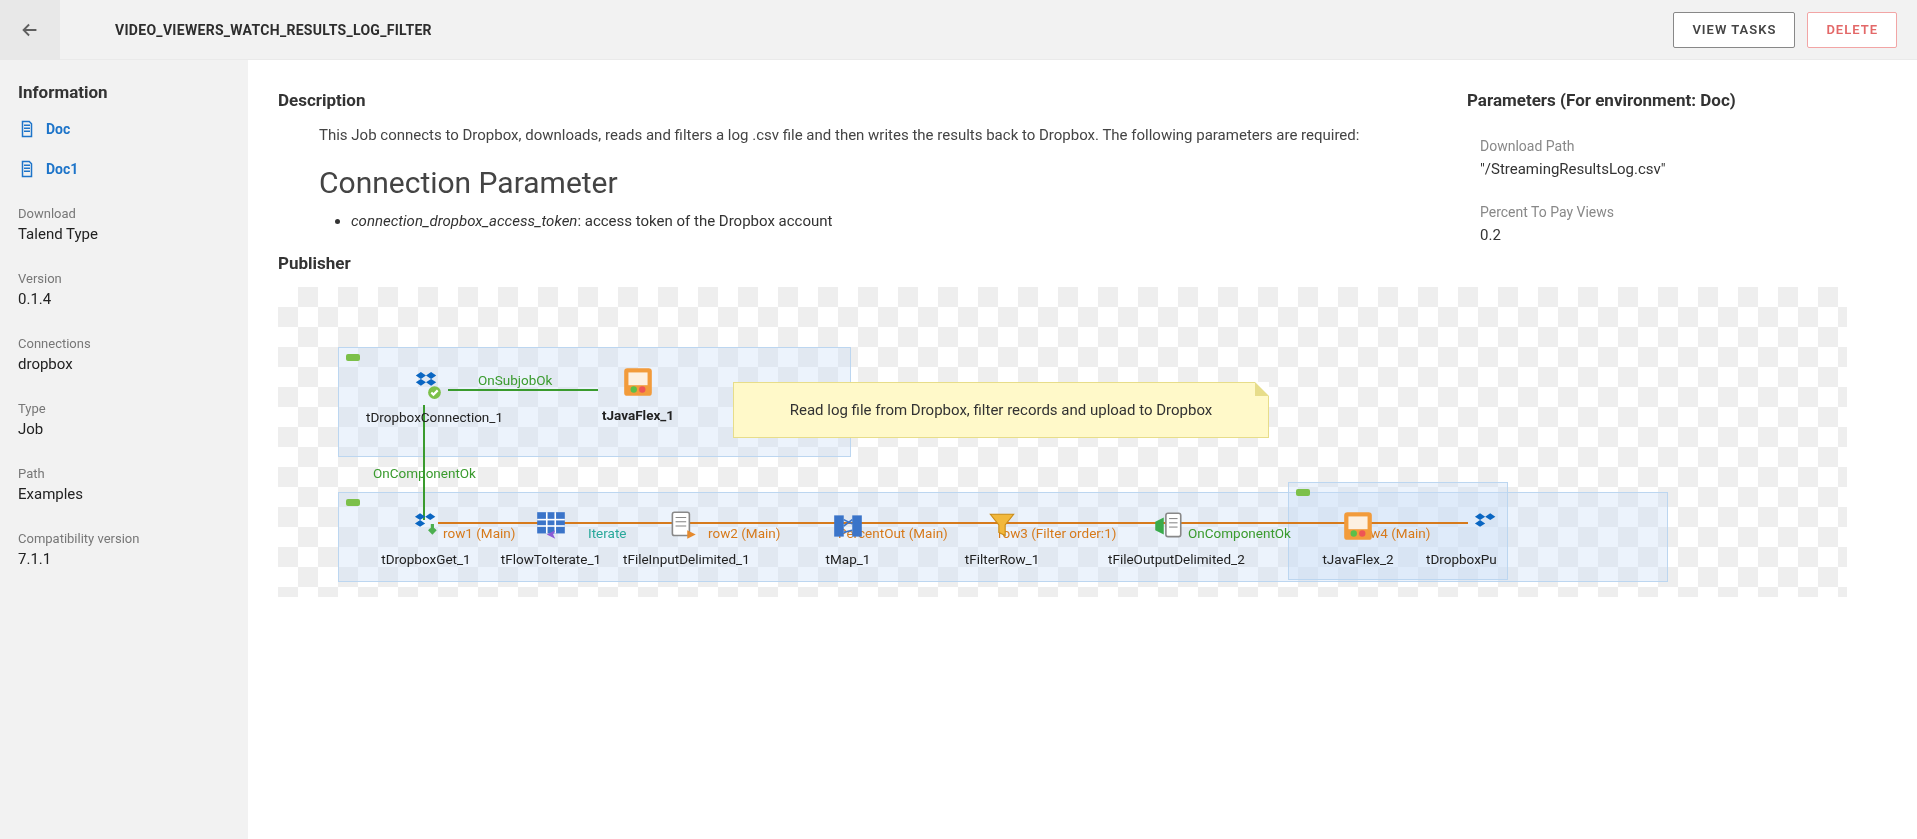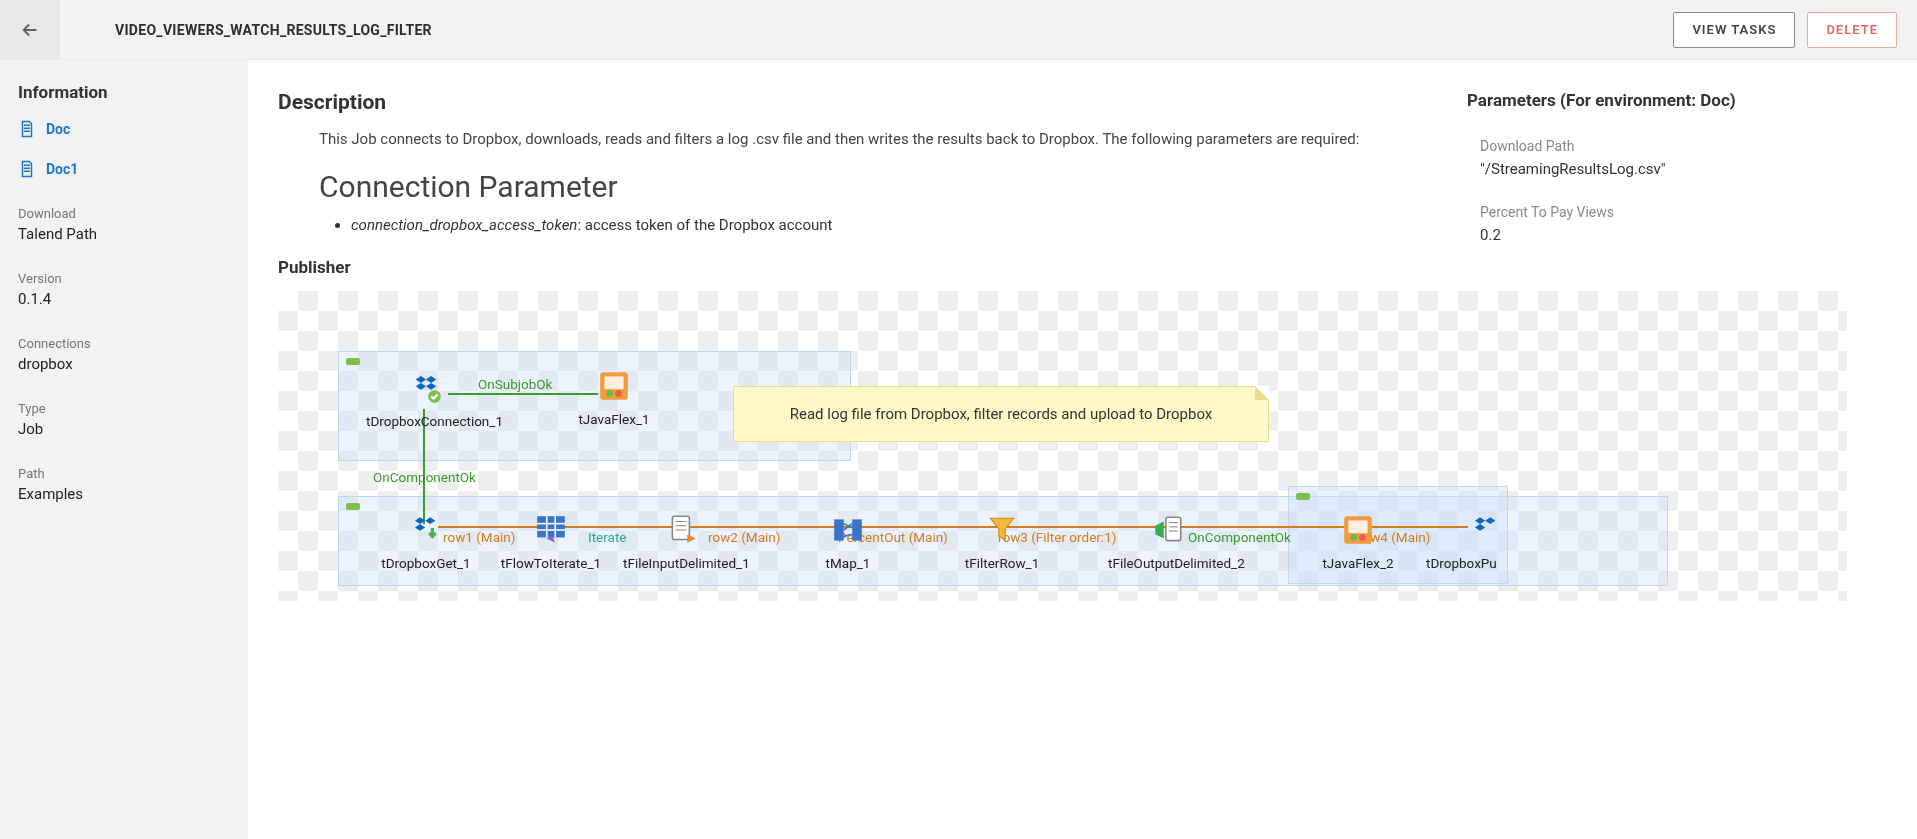--- a/index.html
+++ b/index.html
@@ -28,21 +28,21 @@
   .doc-link { display:flex; align-items:center; gap:10px; color:#1d74c9; font-weight:700; font-size:14px; margin-bottom:22px; cursor:pointer; }
   .doc-link svg { width:18px; height:18px; fill:#1d74c9; }
   .info-block { margin-top: 28px; }
   .info-label { color:#777; font-size:13px; margin-bottom:4px; }
   .info-value { color:#222; font-size:15px; }
 
   .main { flex:1; display:flex; gap:40px; padding:30px 10px 10px 30px; overflow:hidden; }
   .left-col { flex:1.05; display:flex; flex-direction:column; }
   .right-col { width: 440px; padding-right:20px; }
 
-  .h-desc { font-weight:700; font-size:21px; margin-bottom:14px; color:#333; }
+  .h-desc { font-weight:700; font-size:17px; margin-bottom:14px; color:#333; }
 
   .desc-scroll { position:relative; max-height: 180px; overflow-y:auto; padding-right:20px;margin-left:41px; }
   .desc-scroll::-webkit-scrollbar { width:12px; }
   .desc-scroll::-webkit-scrollbar-track { background:#eee; }
   .desc-scroll::-webkit-scrollbar-thumb { background:#bcbcbc; }
   .desc-scroll p { font-size:15px; line-height:1.55; color:#444; }
   .desc-scroll h1 { font-size:30px; font-weight:400; color:#444; margin-top:18px; margin-bottom:10px; }
   .desc-scroll ul { padding-left: 32px; }
   .desc-scroll li { font-size:15px; line-height:1.5; color:#333; }
   .desc-scroll li em { font-style: italic; }
@@ -110,21 +110,21 @@
     display:flex; align-items:center; justify-content:center;
     font-size:15px; color:#333;
   }
   .sticky-note::before {
     content:""; position:absolute; top:-1px; right:-1px;
     width:0; height:0; border-top:14px solid #fff; border-left:14px solid #e7dd8a;
   }
 
   
   .n-dconn { left:88px;  top:80px; }
-  .n-jflex1{ left:276px; top:78px; }
+  .n-jflex1{ left:300px; top:78px;font-weight:bold; }
 
   
   .n-dget1 { left:88px;  top:222px; }
   .n-flow  { left:213px; top:222px; }
   .n-fileIn{ left:345px; top:222px; }
   .n-tmap  { left:510px; top:222px; }
   .n-filter{ left:664px; top:222px; }
   .n-fileOut{ left:830px; top:222px; }
   .n-jflex2{ left:1020px; top:222px; }
   .n-dput  { left:1148px;top:222px; }
@@ -165,37 +165,41 @@
     </div>
     <div class="doc-link">
       <svg viewBox="0 0 24 24">
           <path d="M6 2h9l3 3v17H6z M8 7h8M8 11h8M8 15h8" fill="none" stroke="#1d74c9" stroke-width="2"></path>
         </svg>
       <span>Doc1</span>
     </div>
 
     <div class="info-block">
       <div class="info-label">Download</div>
-      <div class="info-value">Talend Path</div>
+      <div class="info-value">Talend Type</div>
     </div>
     <div class="info-block">
       <div class="info-label">Version</div>
       <div class="info-value">0.1.4</div>
     </div>
     <div class="info-block">
       <div class="info-label">Connections</div>
       <div class="info-value">dropbox</div>
     </div>
     <div class="info-block">
       <div class="info-label">Type</div>
       <div class="info-value">Job</div>
     </div>
     <div class="info-block">
       <div class="info-label">Path</div>
       <div class="info-value">Examples</div>
+    </div>
+    <div class="info-block">
+      <div class="info-label">Compatibility version</div>
+      <div class="info-value">7.1.1</div>
     </div>
   </div>
 
   <div class="main">
     <div class="left-col">
       <div class="h-desc">Description</div>
 
       <div class="desc-scroll">
         <p>This Job connects to Dropbox, downloads, reads and filters a log .csv file and then writes the results back to Dropbox. The following parameters are required:</p>
         <h1>Connection Parameter</h1>

